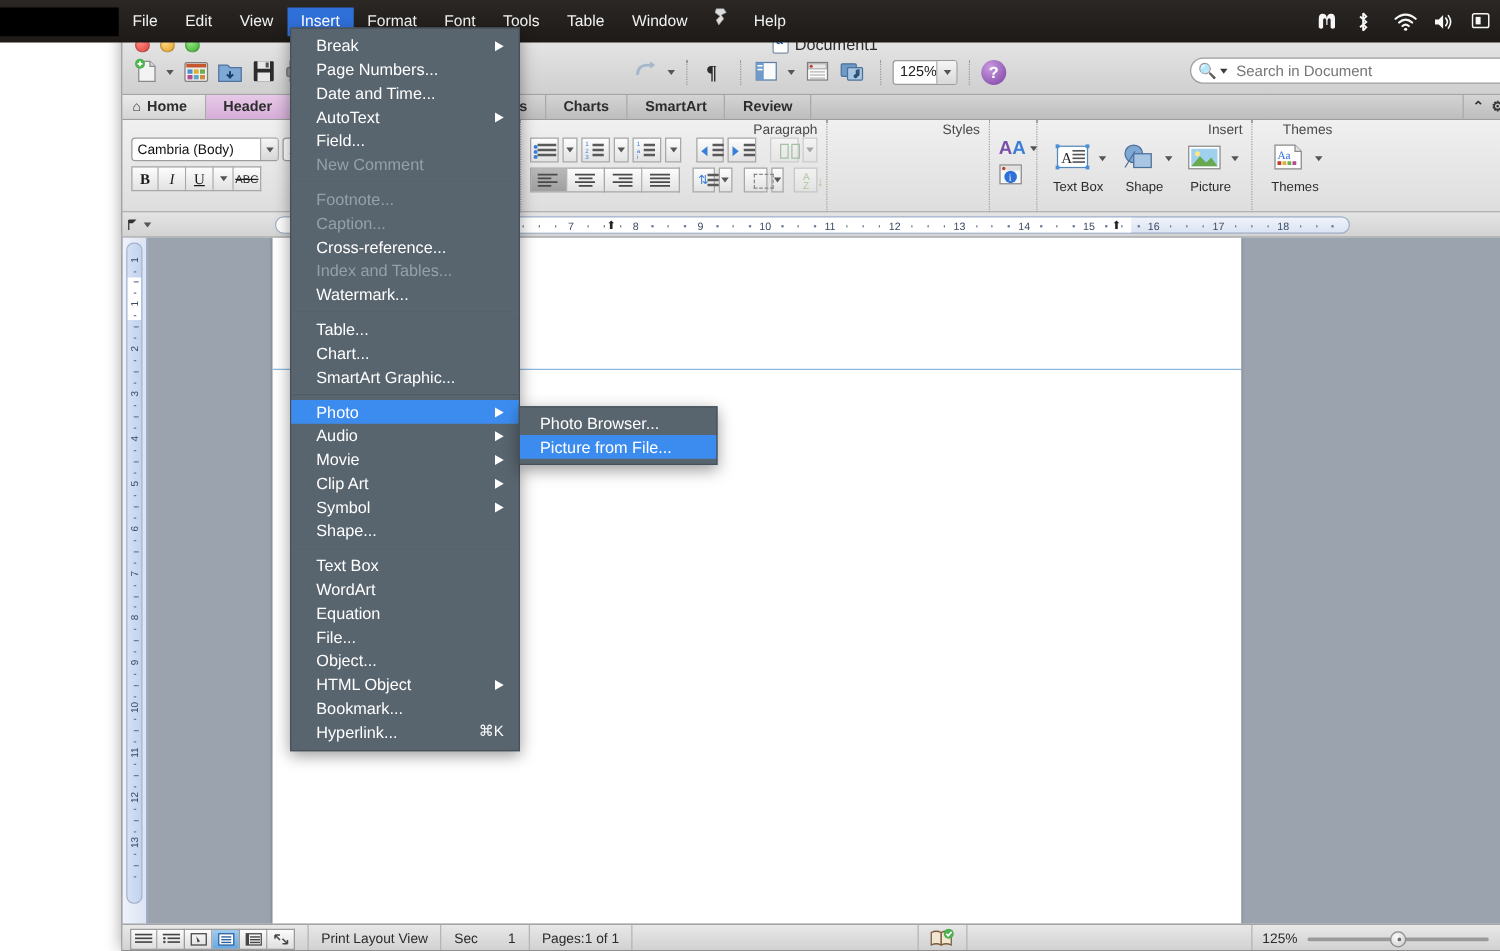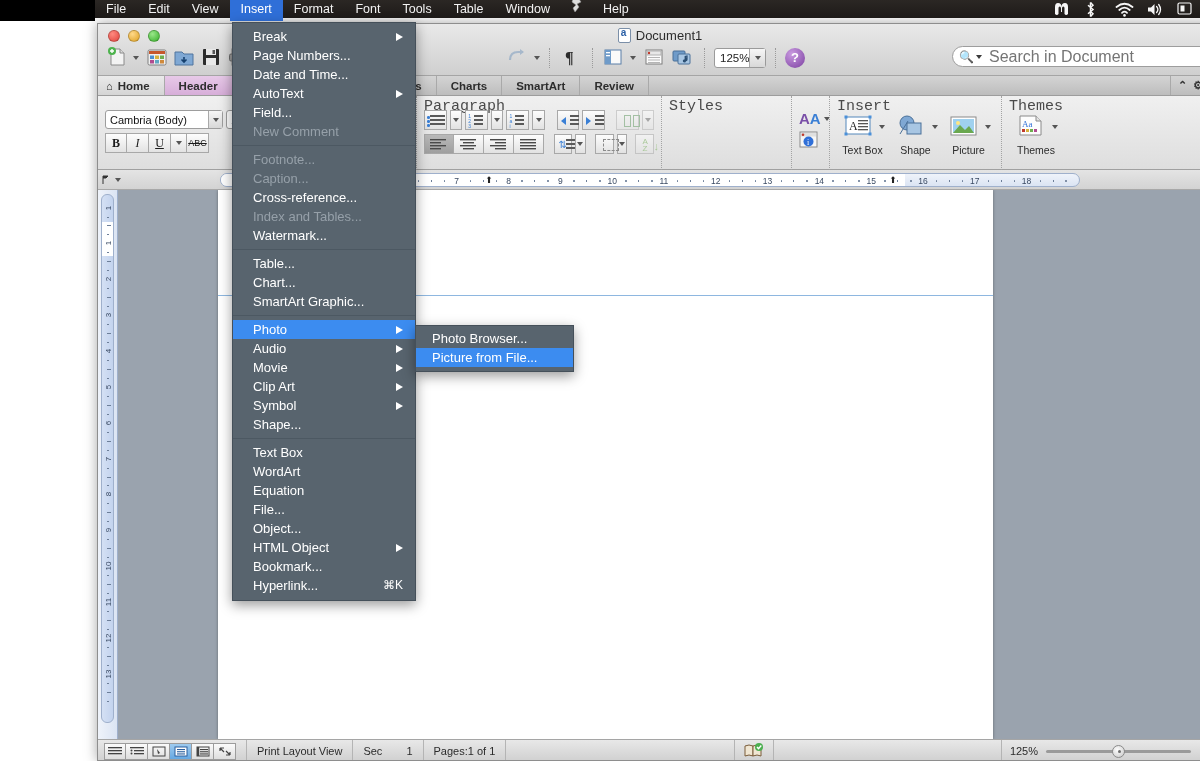--- a/index.html
+++ b/index.html
@@ -8,21 +8,21 @@
     font-family:"Liberation Sans", sans-serif;
     background:#ffffff;
     -webkit-font-smoothing:antialiased;
   }
 
   
   #desktop{ position:absolute; inset:0; background:#ffffff; }
 
   
   #menubar{
-    position:absolute; left:0; top:0; width:1200px; height:18px;
+    position:absolute; left:0; top:0; width:1200px; height:34px;
     background:linear-gradient(to bottom,#2b2724,#1d1a18);
     display:flex; align-items:center; color:#fff;
     font-size:12.5px; z-index:60;
   }
   #menubar .apple-pad{ width:95px; height:23px; background:#000; }
   .mi{
     padding:0 11px; height:23px; line-height:23px; white-space:nowrap;
     font-size:12.5px; color:#f2f2f2; cursor:default;
   }
   .mi.active{ background:#2f6fd8; color:#fff; }
@@ -90,21 +90,21 @@
 
   
   #searchbox{
     position:absolute; right:8px; top:22px; width:262px; height:21px;
     background:#fff; border:1px solid #9d9d9d; border-radius:11px;
     display:flex; align-items:center; padding-left:6px;
   }
   #searchbox .sicon{ font-size:12px; color:#3a3a3a; }
   #searchbox .sc{ width:0;height:0;border-left:3px solid transparent;border-right:3px solid transparent;border-top:4px solid #3a3a3a; margin-left:2px; margin-right:7px; }
   #searchbox input{
-    border:0; outline:0; font-size:16px; color:#c2410c; width:210px;
+    border:0; outline:0; font-size:12px; color:#c2410c; width:210px;
     font-family:"Liberation Sans", sans-serif; background:transparent;
   }
 
   
   #tabbar{
     position:relative; height:20px;
     background:linear-gradient(to bottom,#d4d4d4,#bdbdbd);
     border-bottom:1px solid #9d9d9d;
     display:flex; align-items:stretch; font-size:11.5px; font-weight:bold; color:#2d2d2d;
   }
@@ -120,21 +120,21 @@
 
   
   #ribbon{
     position:relative; height:74px;
     background:linear-gradient(to bottom,#f0f0f0,#dedede);
     border-bottom:1px solid #a0a0a0;
     display:flex;
   }
   .rgroup{ position:relative; height:74px; display:flex; flex-direction:column; padding:0 7px; }
   .rgroup + .rgroup{ border-left:1px dotted #a3a3a3; }
-  .glabel{ text-align:left; font-size:15px; color:#4a4a4a; padding-top:2px; height:14px;font-family:Liberation Mono, monospace; }
+  .glabel{ text-align:right; font-size:11px; color:#4a4a4a; padding-top:2px; height:14px; }
   .grow-row{ display:flex; align-items:center; gap:3px; }
 
   .fontname{
     width:118px;height:19px;background:#fff;border:1px solid #9d9d9d;border-radius:3px;
     font-size:11px; padding-left:4px; display:flex; align-items:center; color:#111; position:relative;
   }
   .fontname .arrowbox{ position:absolute;right:0;top:0;width:14px;height:17px;
     background:linear-gradient(to bottom,#f6f6f6,#d8d8d8);border-left:1px solid #a9a9a9;
     display:flex;align-items:center;justify-content:center;}
   .fontsize{

